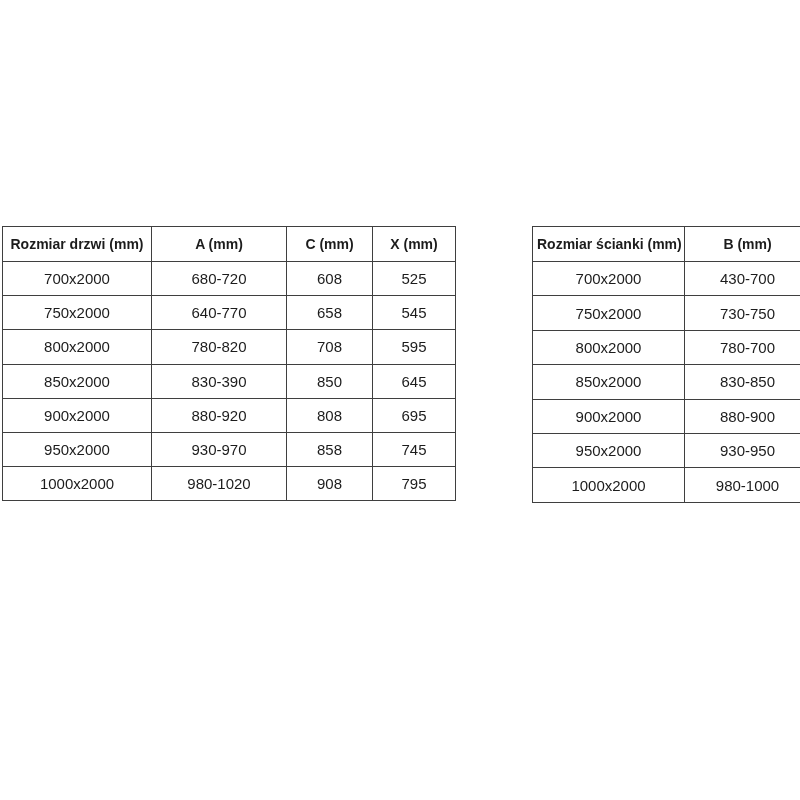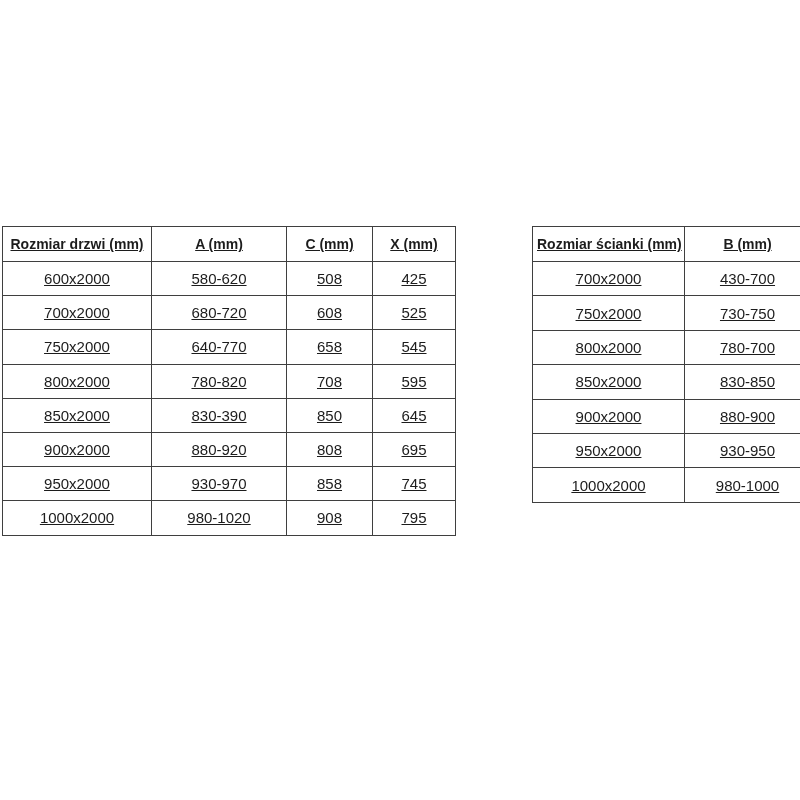--- a/index.html
+++ b/index.html
@@ -13,21 +13,20 @@
     height: 800px;
     background: #ffffff;
     font-family: "Liberation Sans", sans-serif;
     color: #1c1c1c;
   }
   table.spec-table {
     position: absolute;
     border-collapse: collapse;
     table-layout: fixed;
     background: #ffffff;
-    text-decoration: underline;
   }
   table.spec-table th,
   table.spec-table td {
     border: 1px solid #3f3f3f;
     text-align: center;
     vertical-align: middle;
     padding: 0 4px;
     overflow: hidden;
     white-space: nowrap;
   }
@@ -68,26 +67,20 @@
     </colgroup>
     <thead>
       <tr>
         <th>Rozmiar drzwi (mm)</th>
         <th>A (mm)</th>
         <th>C (mm)</th>
         <th>X (mm)</th>
       </tr>
     </thead>
     <tbody>
-        <tr>
-          <td>600x2000</td>
-          <td>580-620</td>
-          <td>508</td>
-          <td>425</td>
-        </tr>
         <tr>
           <td>700x2000</td>
           <td>680-720</td>
           <td>608</td>
           <td>525</td>
         </tr>
         <tr>
           <td>750x2000</td>
           <td>640-770</td>
           <td>658</td>

